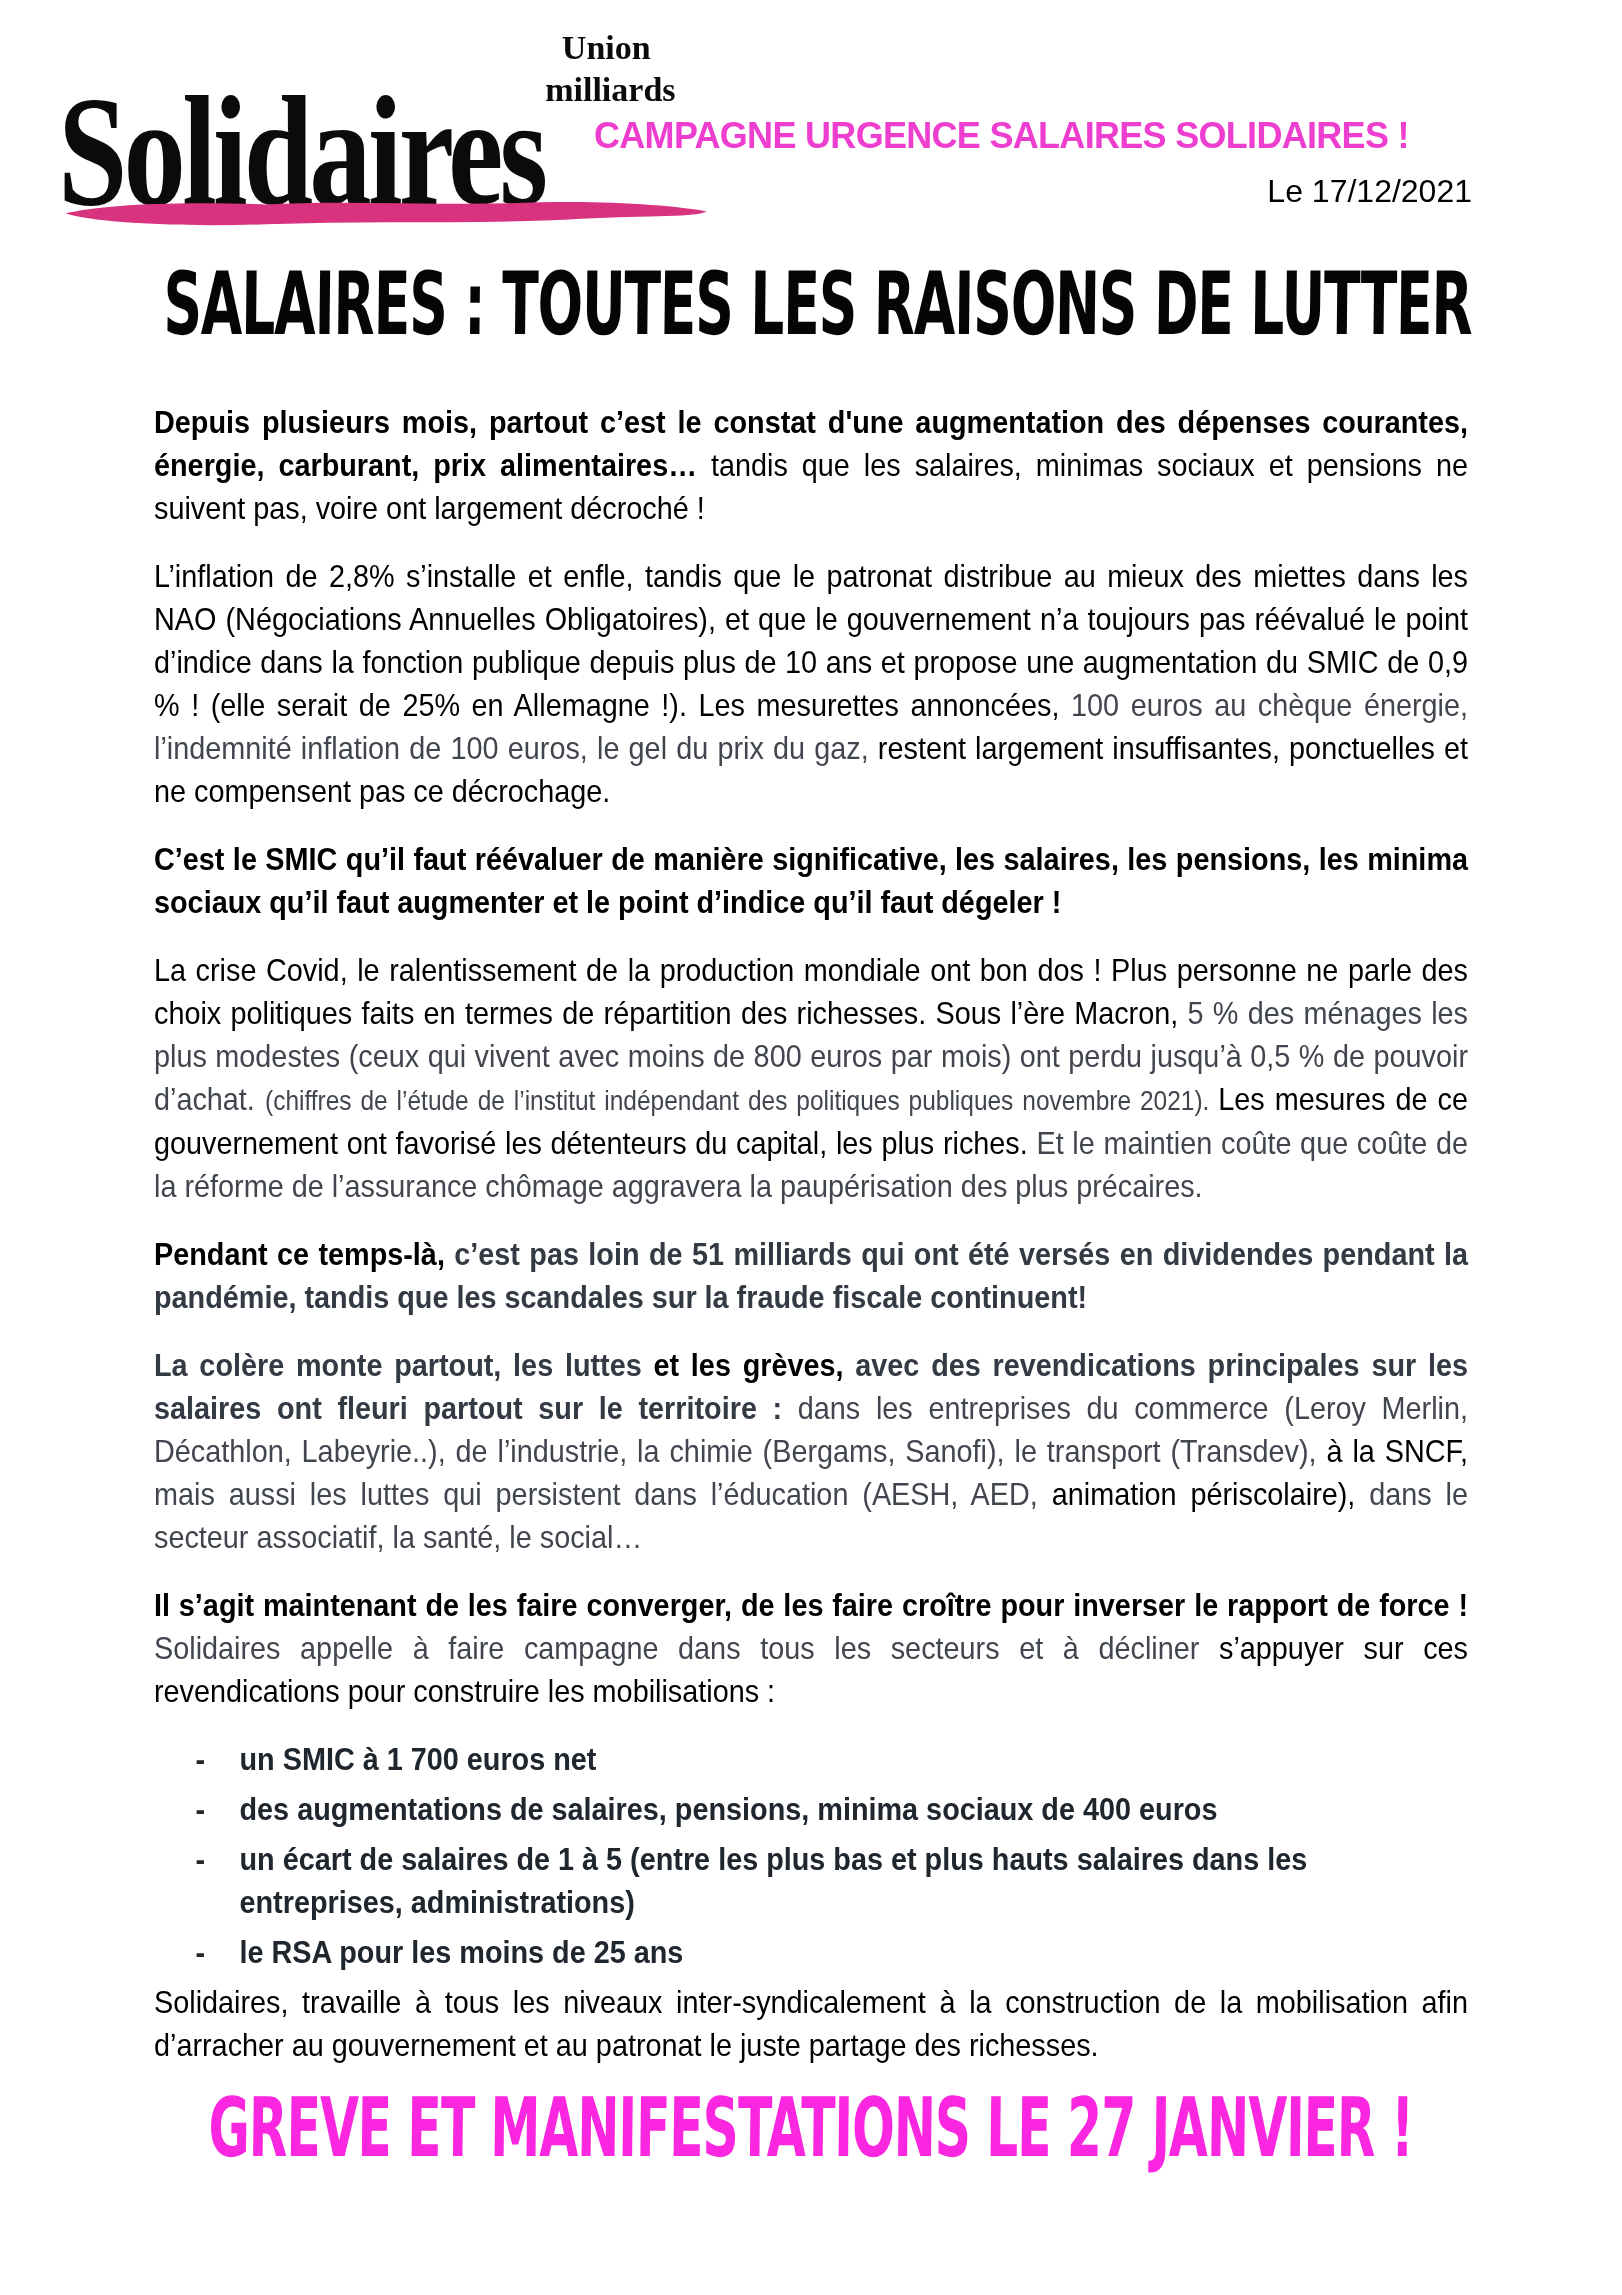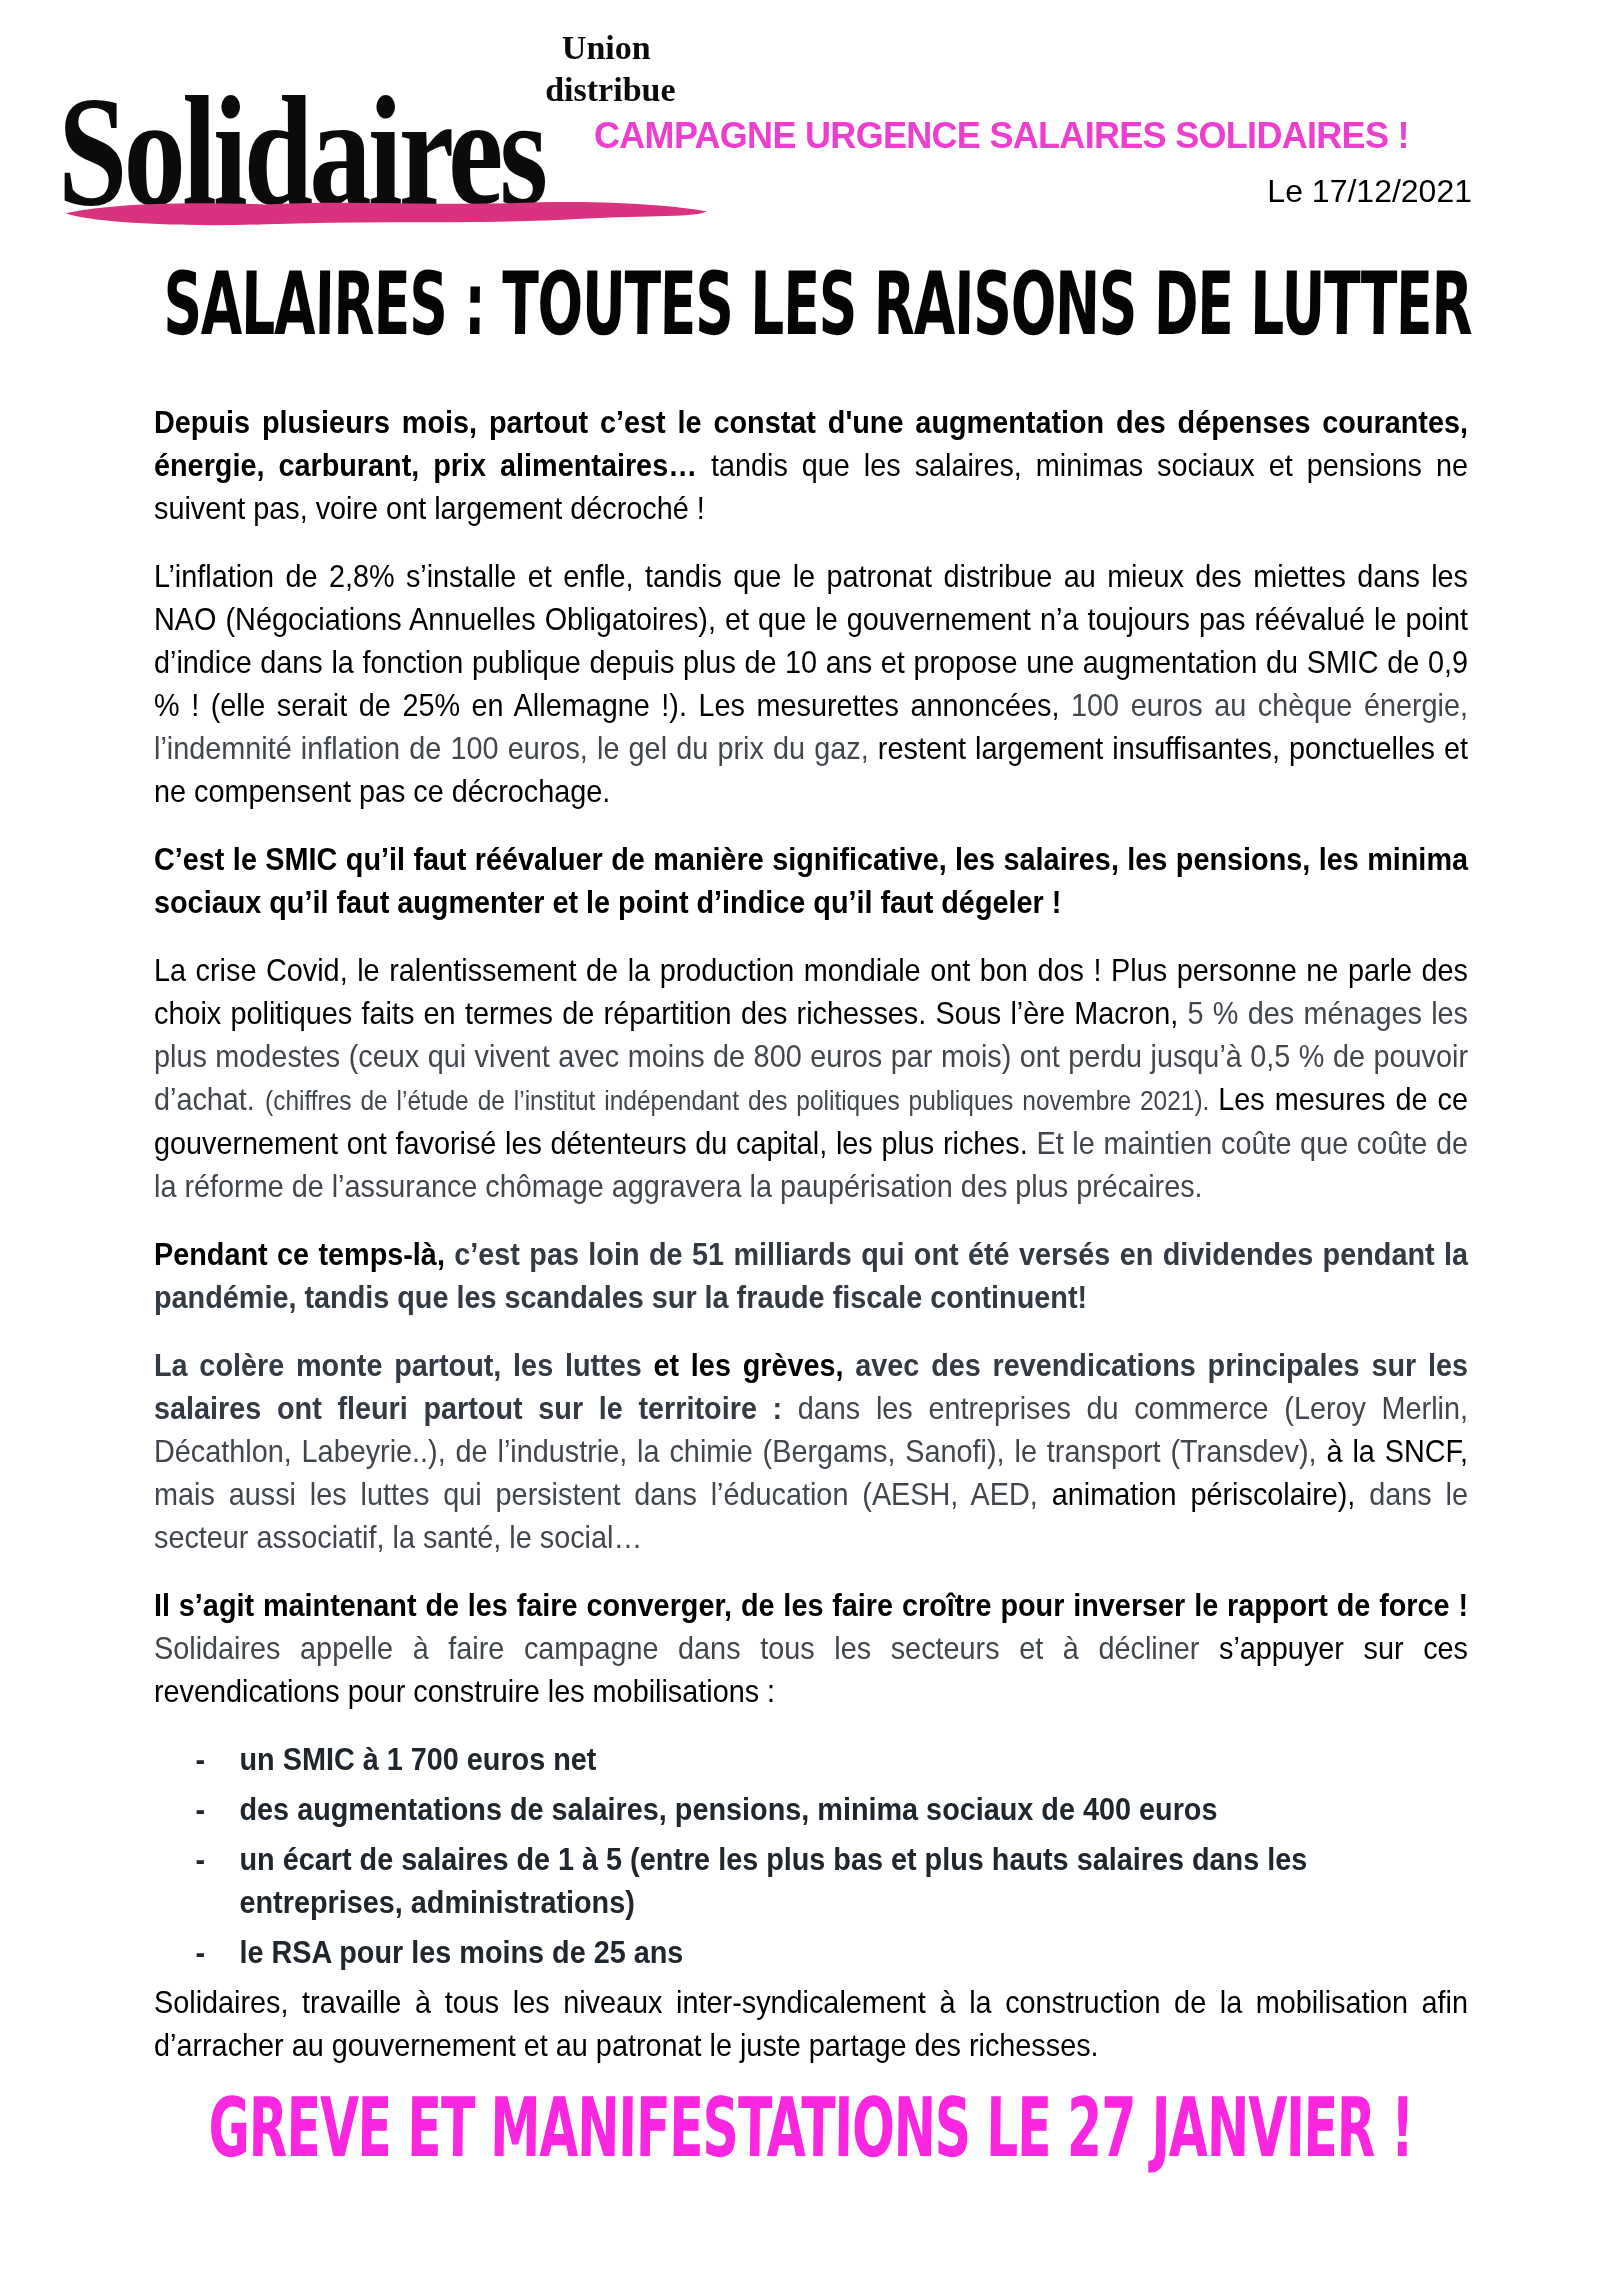--- a/index.html
+++ b/index.html
@@ -104,21 +104,21 @@
 <div class="page">
 
   <header>
     <div class="brand">Solidaires</div>
     <svg class="brush" width="652" height="38" viewBox="0 0 950 55">
       <path fill="#d9327e" d="M8,28 C60,16 160,10 300,15 C420,8 560,18 700,12 C800,9 900,17 942,25
                C930,34 860,31 760,36 C620,44 460,38 300,44 C170,48 50,42 8,28 Z"></path>
     </svg>
     <div class="union">
       <div>Union</div>
-      <div class="indent">distribue</div>
+      <div class="indent">milliards</div>
     </div>
     <div class="campaign">CAMPAGNE URGENCE SALAIRES SOLIDAIRES !</div>
     <div class="date">Le 17/12/2021</div>
   </header>
 
   <h1 class="title">
     <span class="grunge">SALAIRES : TOUTES LES RAISONS DE LUTTER</span>
   </h1>
 
   <main class="content">

